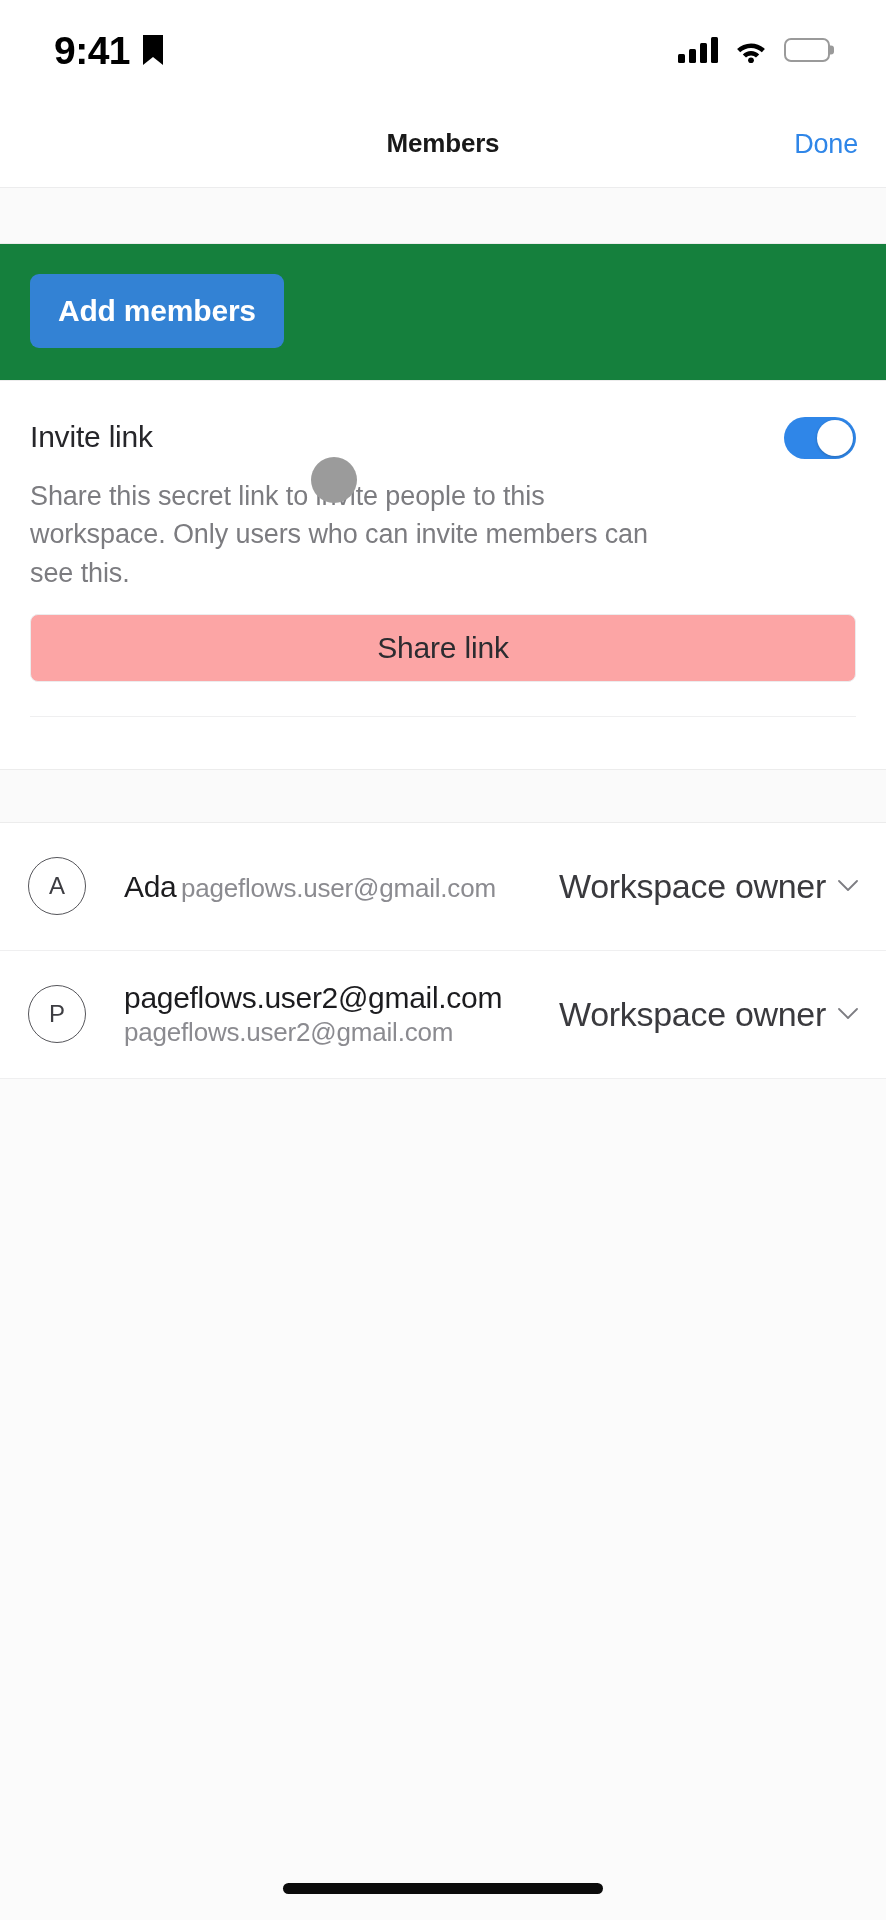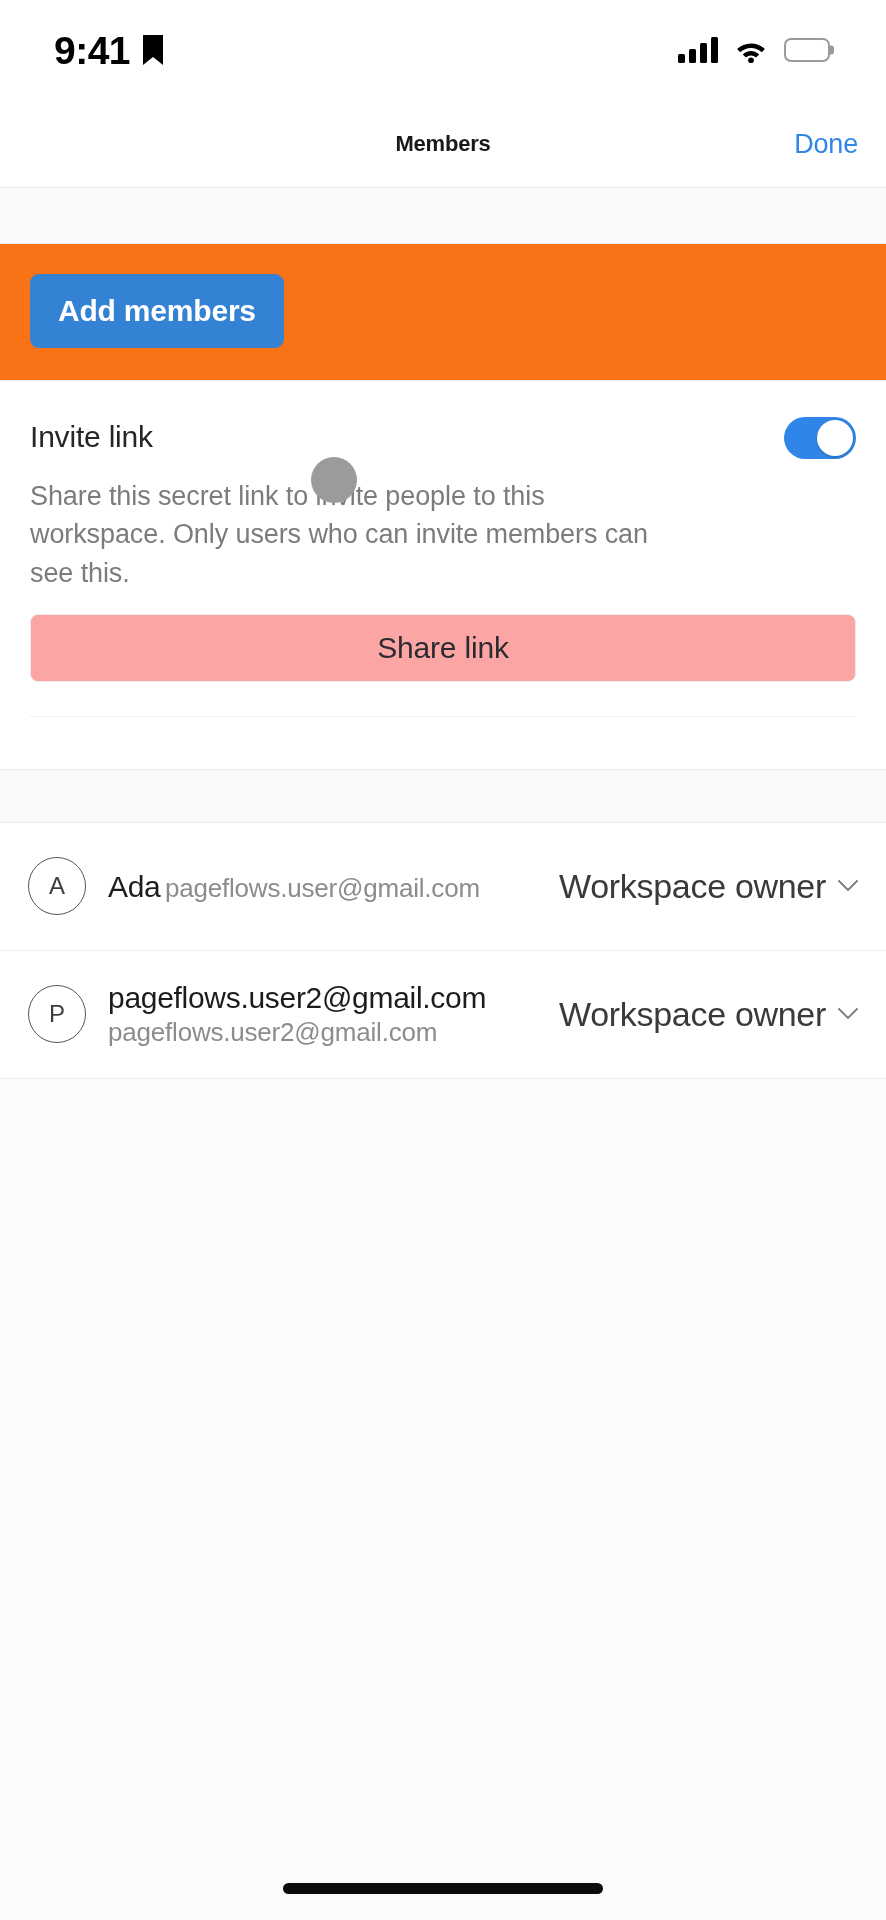--- a/index.html
+++ b/index.html
@@ -35,33 +35,33 @@
     content:""; position:absolute; right:-6px; top:50%; transform:translateY(-50%);
     width:4px; height:9px; background:#9a9a9a; border-radius:0 3px 3px 0;
   }
 
   
   .navbar {
     position:relative; height:88px; background:#ffffff;
     display:flex; align-items:center; justify-content:center;
     border-bottom:1px solid #ececed;
   }
-  .nav-title { font-size:22px; font-weight:700; color:#191919; letter-spacing:-0.2px; }
+  .nav-title { font-size:26px; font-weight:700; color:#191919; letter-spacing:-0.2px; }
   .nav-done {
     position:absolute; right:28px; top:50%; transform:translateY(-50%);
     font-size:27px; color:#2f86e8; letter-spacing:-0.2px;
   }
 
   
   .gap-band { background:#fafafa; border-bottom:1px solid #ececec; }
   .band-1 { height:56px; }
   .band-2 { height:54px; border-top:1px solid #ececec; }
 
   
-  .section-white { background:#f97316; }
+  .section-white { background:#15803d; }
   .add-wrap { padding:30px 30px 32px 30px; border-bottom:1px solid #ececec; }
   .btn-primary {
     display:inline-block; background:#3382d4; color:#ffffff;
     font-size:30px; font-weight:700; letter-spacing:-0.2px;
     padding:22px 28px; border-radius:9px; border:none;
     line-height:1;
   }
 
   
   .invite { background:#ffffff; padding:34px 30px 0 30px; position:relative; }
@@ -106,21 +106,21 @@
   .members { background:#ffffff; }
   .member-row {
     display:flex; align-items:center; padding:22px 28px;
     border-bottom:1px solid #efeff0; min-height:128px;
   }
   .avatar {
     width:58px; height:58px; border-radius:50%; border:1.5px solid #55555a;
     display:flex; align-items:center; justify-content:center;
     font-size:24px; color:#3d3d42; flex:none;
   }
-  .member-info { margin-left:22px; flex:1; min-width:0; }
+  .member-info { margin-left:38px; flex:1; min-width:0; }
   .member-name {
     font-size:30px; color:#1c1c1f; letter-spacing:-0.3px; line-height:1.25;
     white-space:nowrap; overflow:hidden; text-overflow:ellipsis;
   }
   .member-email {
     font-size:26px; color:#8b8b90; letter-spacing:-0.2px; line-height:1.3; margin-top:3px;
     white-space:nowrap; overflow:hidden; text-overflow:ellipsis;
   }
   .role {
     display:flex; align-items:center; gap:12px; flex:none; padding-left:10px;

